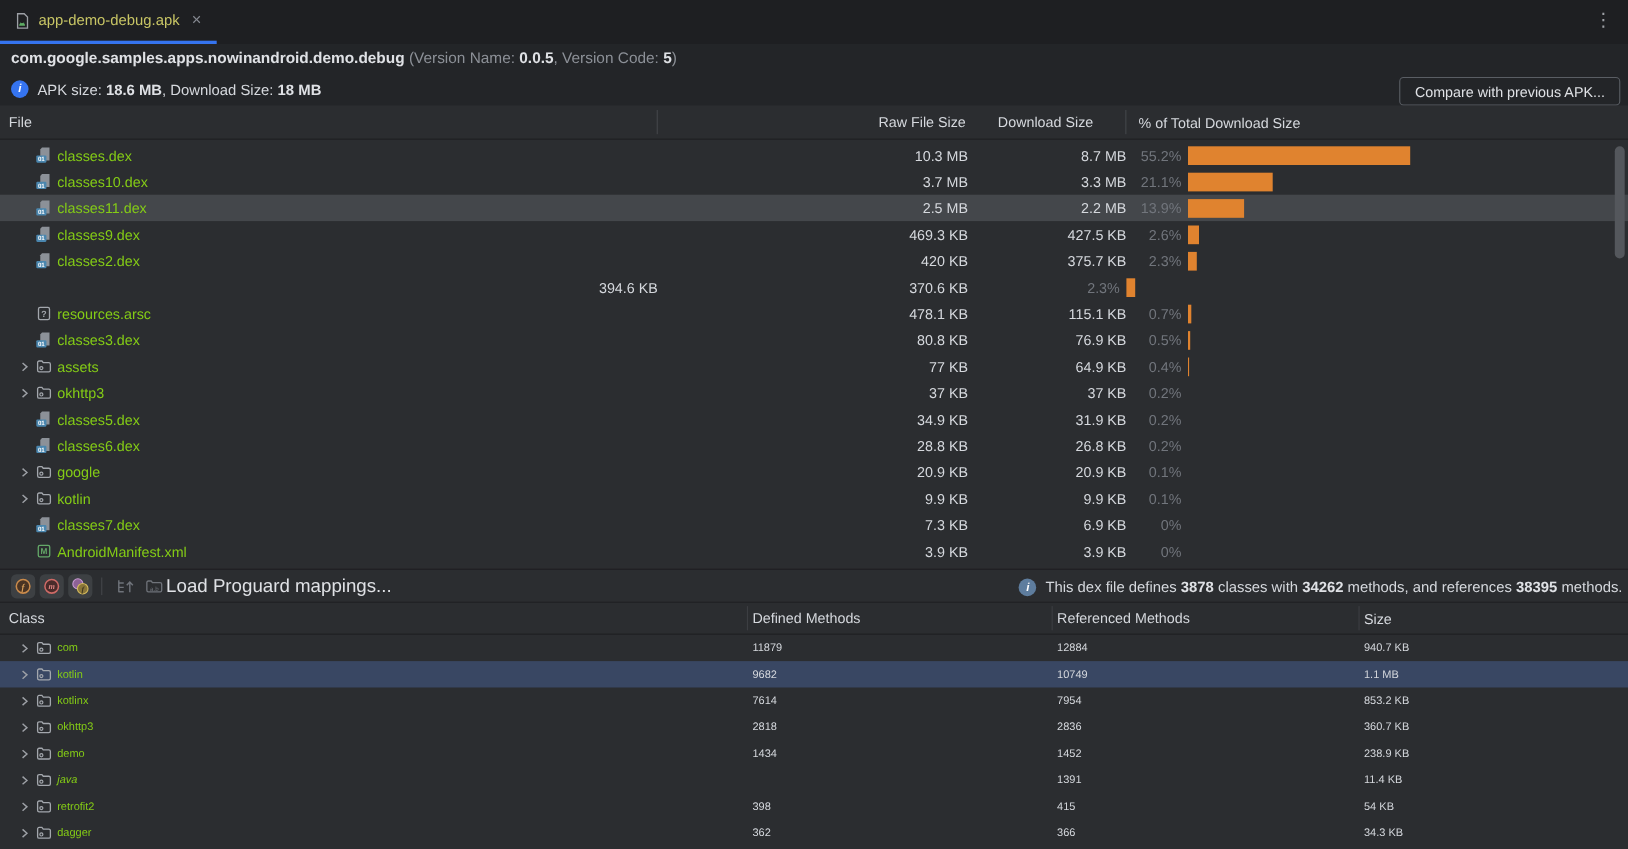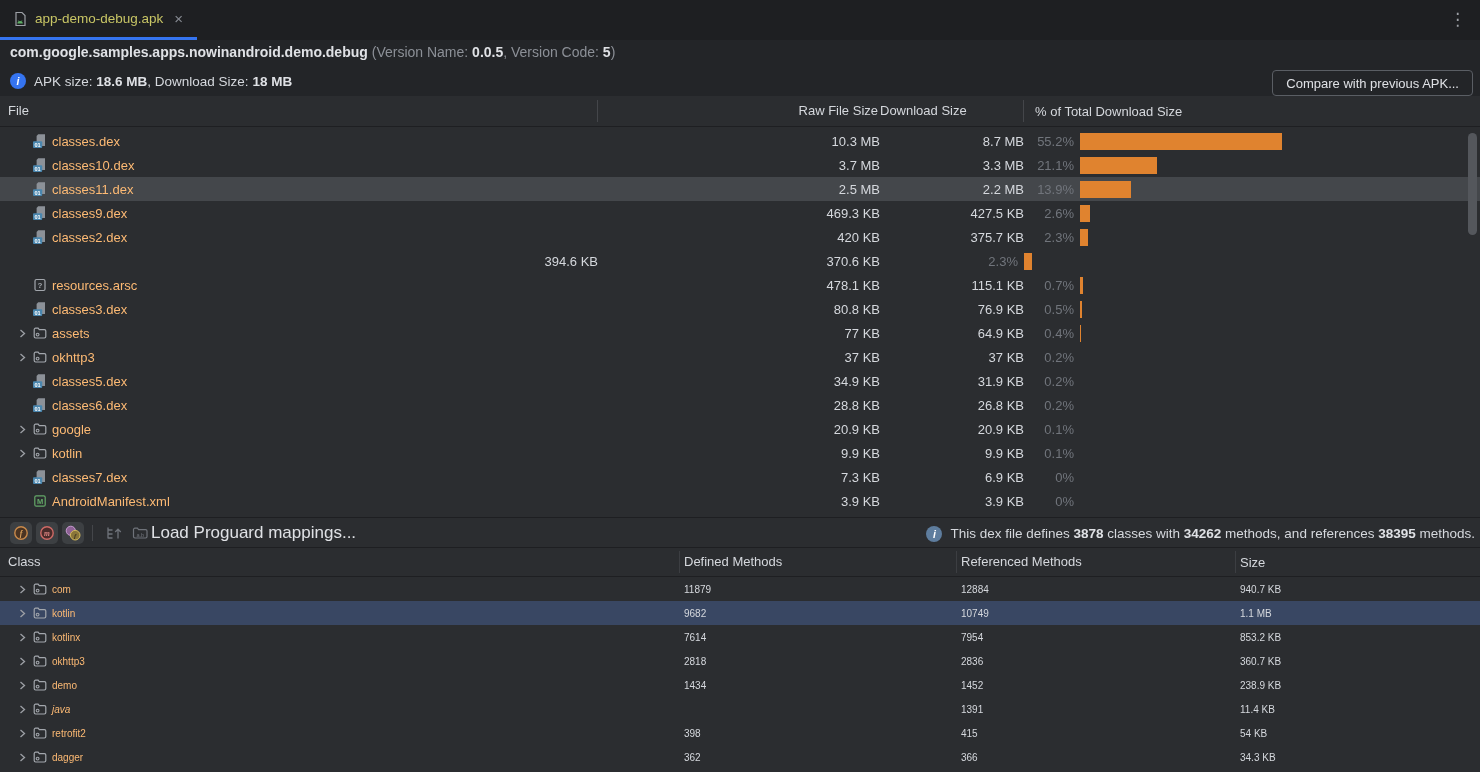--- a/index.html
+++ b/index.html
@@ -29,21 +29,21 @@
     background:transparent; border:1px solid #5A5E64; border-radius:4px; color:#DFE1E5; font-size:13px;
     font-family:inherit; }
 
   
   .grid-u { display:grid; grid-template-columns:598px 282px 144px 56px 1fr; align-items:center; }
   .grid-uh { display:grid; grid-template-columns:598px 282px 144px 1fr; align-items:center; }
   #upper-header { position:absolute; left:0; top:96px; width:1480px; height:31px; background:#2B2D30;
     border-bottom:1px solid #1E1F22; font-size:13px; color:#D5D8DD; }
   #upper-header .h1 { padding-left:8px; border-right:1px solid #44464A; height:22px; line-height:22px; }
   #upper-header .h2 { text-align:right; padding-right:2px; height:22px; line-height:22px; }
-  #upper-header .h3 { text-align:left; padding-right:2px; border-right:1px solid #44464A; height:22px; line-height:22px; }
+  #upper-header .h3 { text-align:center; padding-right:2px; border-right:1px solid #44464A; height:22px; line-height:22px; }
   #upper-header .h4 { padding-left:11px; }
   #upper-rows { position:absolute; left:0; top:129px; width:1480px; }
   .frow { height:24px; font-size:13px; }
   .frow.selected { background:#44474B; }
   .c-name { display:flex; align-items:center; height:24px; padding-left:12px; overflow:hidden; white-space:nowrap; }
   .chev { width:20px; display:flex; align-items:center; justify-content:center; flex:0 0 20px; }
   .chev.hidden-chev { visibility:hidden; }
   .c-name .icon { width:16px; height:16px; flex:0 0 16px; margin-right:4px; display:flex; align-items:center; justify-content:center; }
   .c-raw,.c-dl { text-align:right; color:#D5D8DD; }
   .c-pct { text-align:right; padding-right:6px; color:#71757C; }
@@ -72,21 +72,21 @@
   #lower-header .h2 { padding-left:4px; height:22px; line-height:22px; border-right:1px solid #3C3E42; }
   #lower-header .h3 { padding-left:4px; height:22px; line-height:22px; border-right:1px solid #3C3E42; }
   #lower-header .h4 { padding-left:4px; }
   #lower-rows { position:absolute; left:0; top:577px; width:1480px; }
   .crow { height:24px; font-size:10px; }
   .crow.selected { background:#394763; }
   .crow .cell { padding-left:4px; }
   .crow .c-name { padding-left:12px; }
   .crow.italic .fname { font-style:italic; }
 
-  .fname { color:#fdba74; }
+  .fname { color:#84cc16; }
   svg { display:block; }
 </style>
 </head>
 <body>
 
 <div id="app">
 
   <div id="tabbar">
     <div class="tab">
       <span class="icon">

